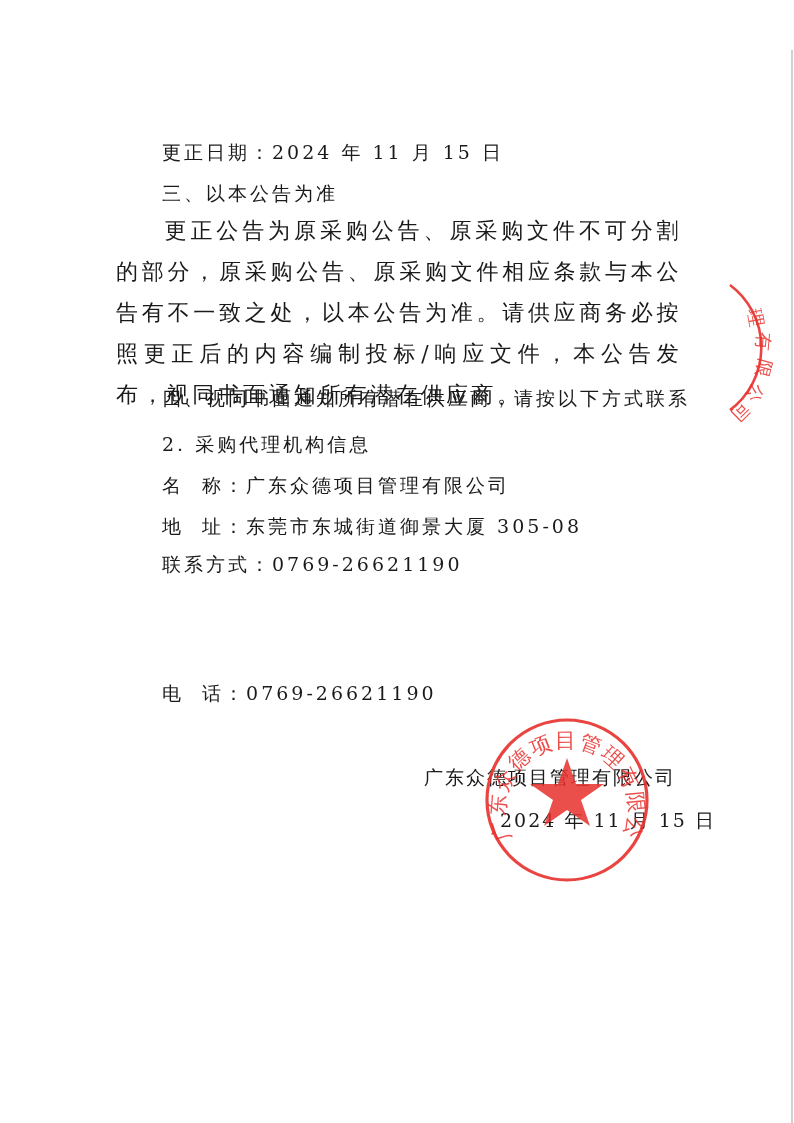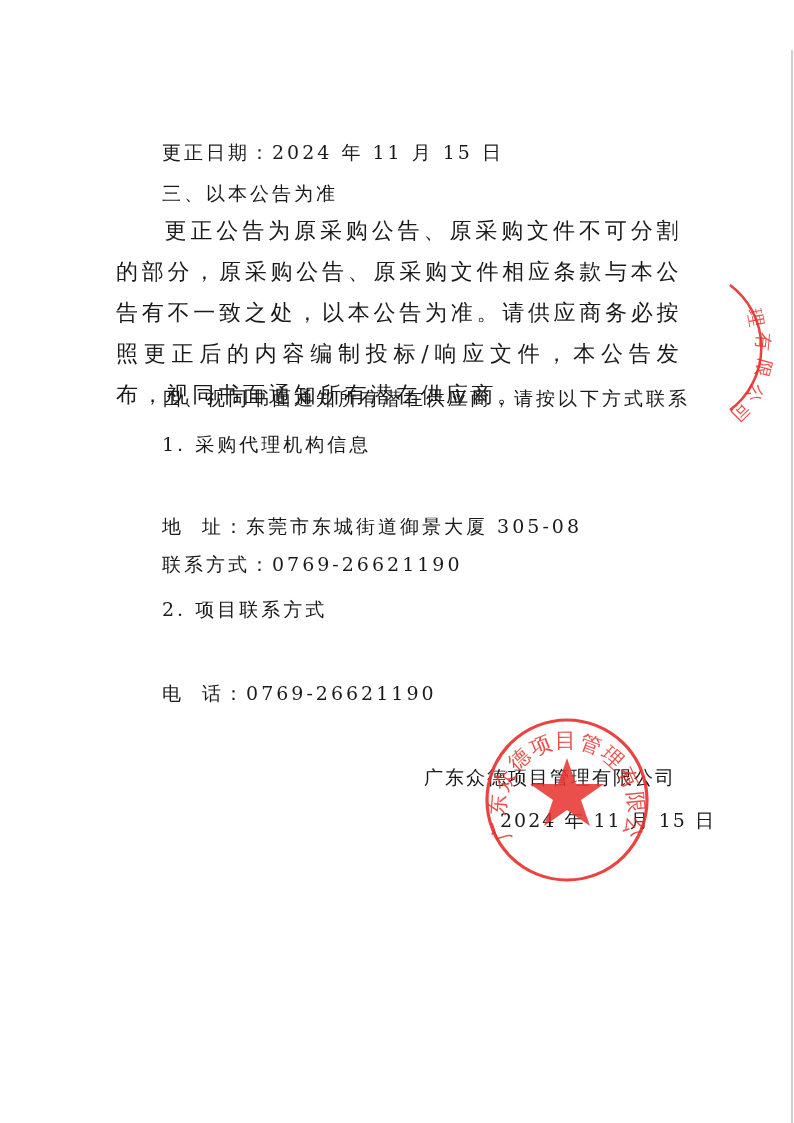--- a/index.html
+++ b/index.html
@@ -23,28 +23,28 @@
   <div class="line" style="left:162px; top:120px;">更正日期：2024 年 11 月 15 日</div>
 
   <div class="line" style="left:162px; top:161px;">三、以本公告为准</div>
 
   <div class="para" style="top:190px;">
     <span class="indent"></span><span>更正公告为原采购公告、原采购文件不可分割的部分，原采购公告、原采购文件相应条款与本公告有不一致之处，以本公告为准。请供应商务必按照更正后的内容编制投标/响应文件，本公告发布，视同书面通知所有潜在供应商。</span>
   </div>
 
   <div class="line" style="left:162px; top:366px;">四、视同书面通知所有潜在供应商，请按以下方式联系</div>
 
-  <div class="line" style="left:162px; top:412px;">1. 采购代理机构信息</div>
+  <div class="line" style="left:162px; top:412px;">2. 采购代理机构信息</div>
 
+  <div class="line" style="left:162px; top:453px; white-space:pre;">名  称：广东众德项目管理有限公司</div>
 
   <div class="line" style="left:162px; top:494px; white-space:pre;">地  址：东莞市东城街道御景大厦 305-08</div>
 
   <div class="line" style="left:162px; top:532px;">联系方式：0769-26621190</div>
 
-  <div class="line" style="left:162px; top:577px;">2. 项目联系方式</div>
 
 
   <div class="line" style="left:162px; top:661px; white-space:pre;">电  话：0769-26621190</div>
 
   <div class="sig" style="left:424px; top:745px;">广东众德项目管理有限公司</div>
 
   <div class="sig" style="left:500px; top:788px; white-space:pre;">2024 年 11 月 15 日</div>
 
   <svg class="stamp" width="180" height="180" viewBox="0 0 180 180" style="left:477px; top:690px;">
     <defs>

